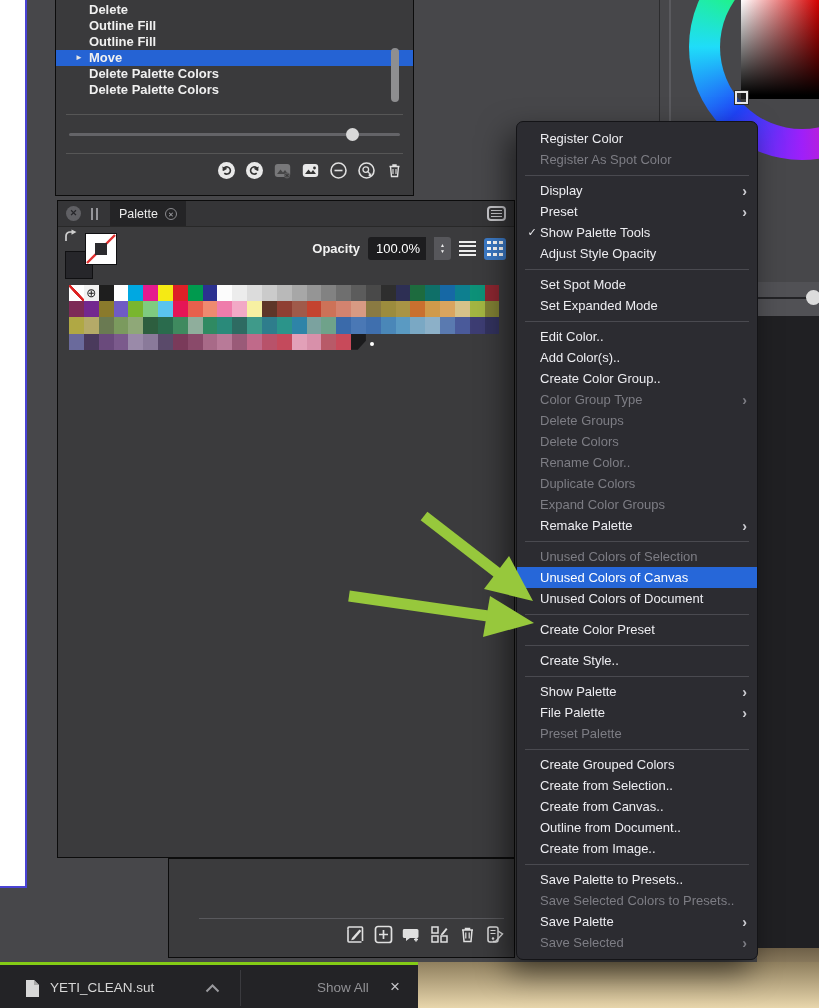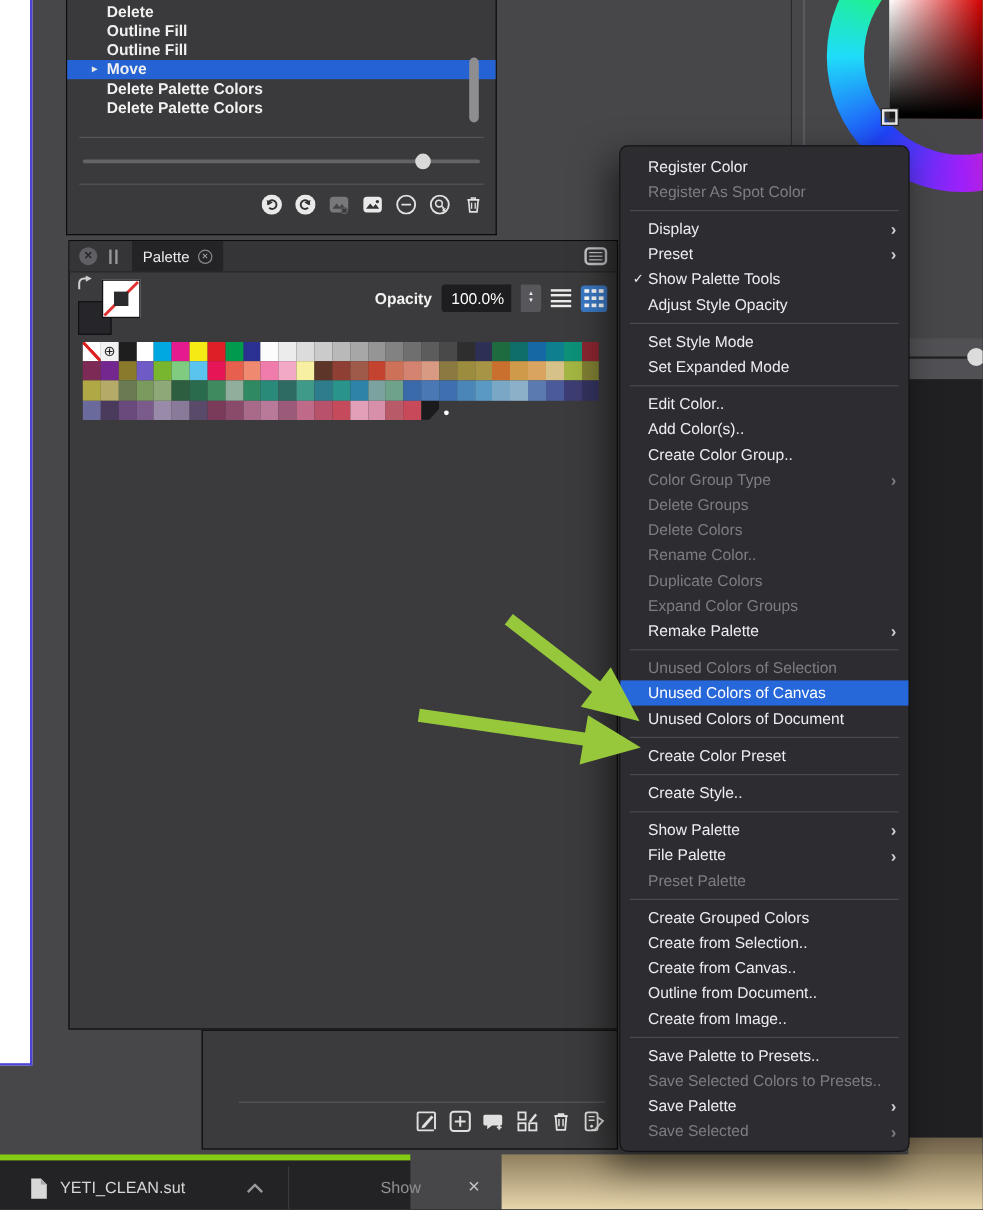--- a/index.html
+++ b/index.html
@@ -95,21 +95,21 @@
   .swdot{position:absolute;left:301px;top:57px;width:4px;height:4px;border-radius:50%;background:#fff;}
 
   
   .lower{left:168px;top:858px;width:347px;height:100px;background:#3b3b3d;
          border:1px solid #0c0c0c;box-sizing:border-box;}
   .l-sep{left:30px;right:10px;top:59px;height:1px;background:#59595d;}
   .l-icons{right:9px;top:66px;display:flex;gap:9px;align-items:center;}
   .lic{width:19px;height:19px;display:block;}
 
   
-  .dlbar{left:0;top:962px;width:342px;height:46px;background:#232326;border-top:5px solid #84cc16;
+  .dlbar{left:0;top:962px;width:418px;height:46px;background:#232326;border-top:3px solid #84cc16;
          box-sizing:border-box;z-index:20;}
   .bar-tan{left:418px;top:962px;width:401px;height:46px;background:linear-gradient(#8f7f5e,#e8d6ac);z-index:19;}
   .dlname{left:50px;top:0;height:46px;line-height:46px;font-size:13.5px;color:#d6d6d6;}
   .dl-divider{left:240px;top:5px;width:1px;height:36px;background:#3a3a3e;}
   .showall{left:317px;top:0;height:46px;line-height:46px;font-size:13.5px;color:#909094;}
   .dlx{left:390px;top:0;height:46px;line-height:44px;font-size:17px;color:#c6c6ca;}
 
   
   .menu{left:516px;top:121px;width:240px;background:#2c2c31;border:1px solid #141417;
         border-radius:7px;box-shadow:-8px 12px 30px rgba(0,0,0,.55);padding:6px 0;
@@ -454,21 +454,21 @@
         <span class="mcheck">✓</span>
         <span class="mlabel">Show Palette Tools</span>
       </div>
       <div class="mi">
         <span class="mcheck"></span>
         <span class="mlabel">Adjust Style Opacity</span>
       </div>
       <div class="msep"></div>
       <div class="mi">
         <span class="mcheck"></span>
-        <span class="mlabel">Set Style Mode</span>
+        <span class="mlabel">Set Spot Mode</span>
       </div>
       <div class="mi">
         <span class="mcheck"></span>
         <span class="mlabel">Set Expanded Mode</span>
       </div>
       <div class="msep"></div>
       <div class="mi">
         <span class="mcheck"></span>
         <span class="mlabel">Edit Color..</span>
       </div>

